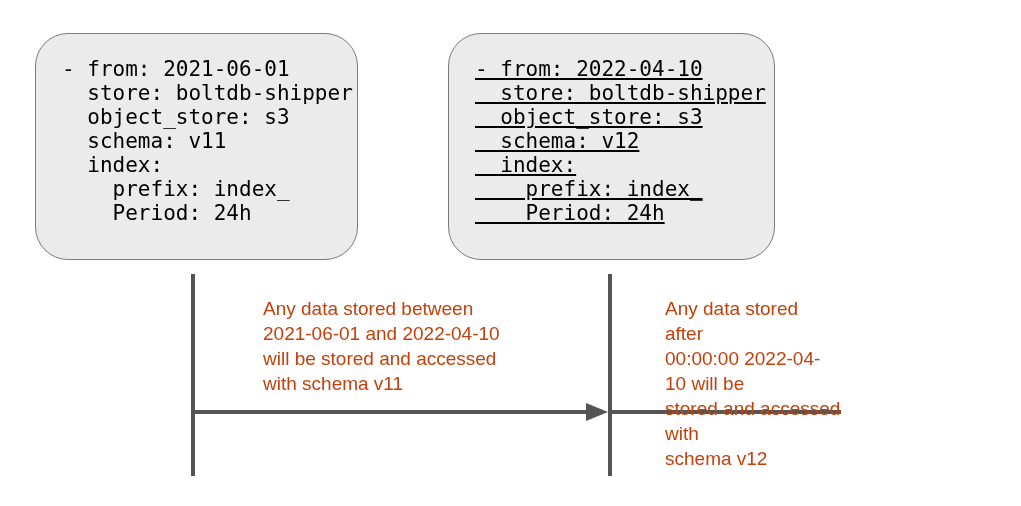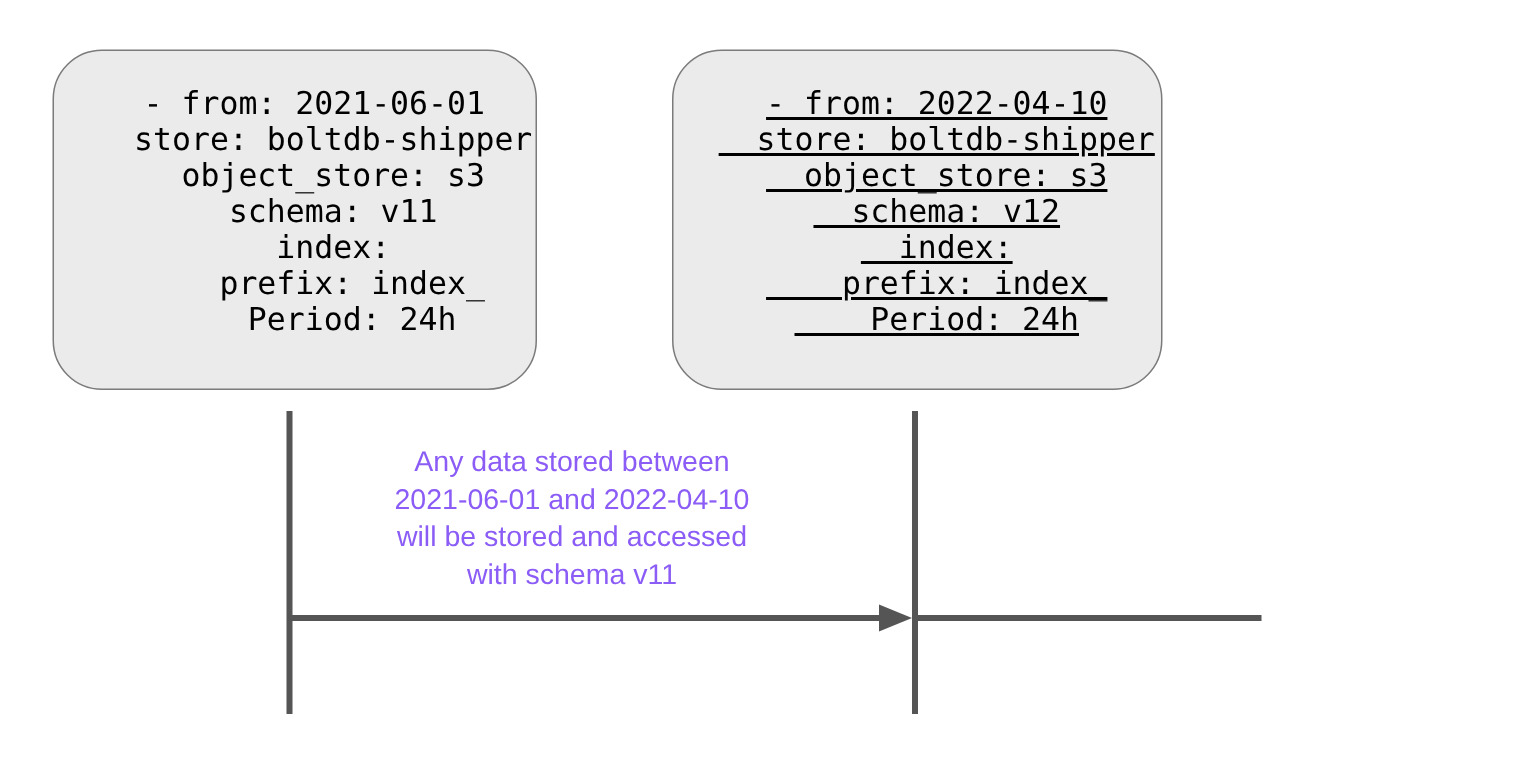--- a/index.html
+++ b/index.html
@@ -7,21 +7,20 @@
     padding: 0;
     background: #ffffff;
   }
   .canvas {
     position: relative;
     width: 841px;
     height: 506px;
     background: var(--background, #ffffff);
     font-family: "Liberation Sans", sans-serif;
     overflow: hidden;
-    text-align: center;
   }
   .config-box {
     position: absolute;
     top: 33px;
     height: 227px;
     box-sizing: border-box;
     background: var(--box-fill, #ebebeb);
     border: 1.5px solid var(--box-border, #7b7b7b);
     border-radius: 33px;
   }
@@ -62,21 +61,21 @@
     border-bottom: 9px solid transparent;
     border-left: 22px solid var(--line-color, #555555);
   }
   .ah1 { left: 586px; }
   .ah2 { left: 988px; }
   .annotation {
     position: absolute;
     top: 296px;
     font-size: 19px;
     line-height: 25px;
-    color: #8b5cf6;
+    color: #c2410c;
     white-space: pre-line;
   }
   .anno1 { left: 263px; }
   .anno2 { left: 665px; }
 </style>
 </head>
 <body>
 
 <div class="canvas">
 
@@ -105,14 +104,18 @@
 
   <div class="hline hline1"></div>
   <div class="arrowhead ah1"></div>
   <div class="hline hline2"></div>
   <div class="arrowhead ah2"></div>
 
   <div class="annotation anno1">Any data stored between
 2021-06-01 and 2022-04-10
 will be stored and accessed
 with schema v11</div>
+  <div class="annotation anno2">Any data stored after
+00:00:00 2022-04-10 will be
+stored and accessed with
+schema v12</div>
 
 </div>
 
 </body></html>

